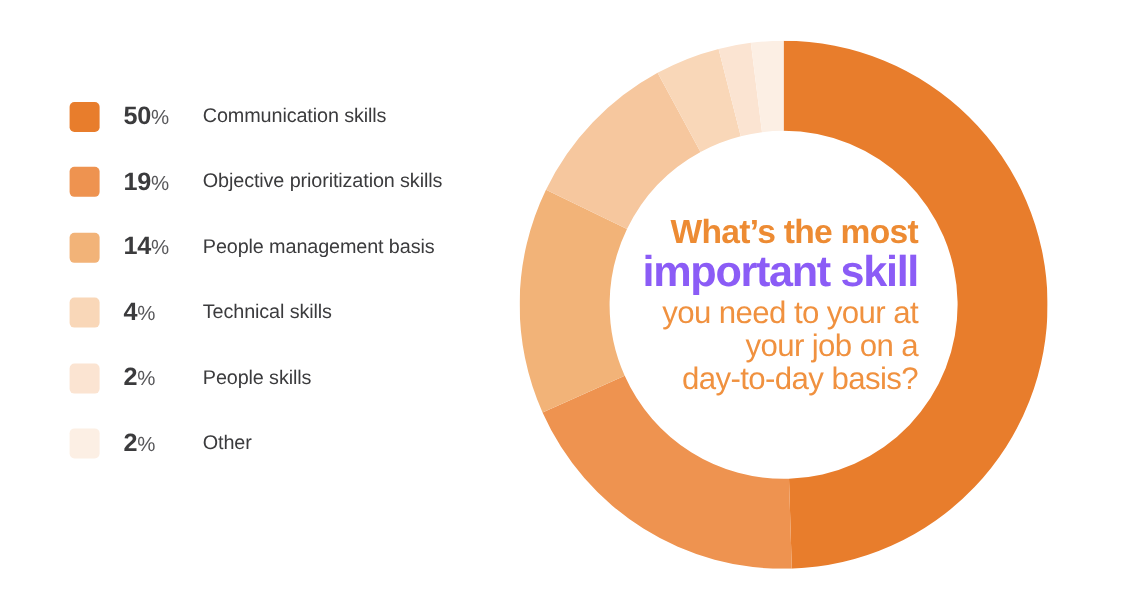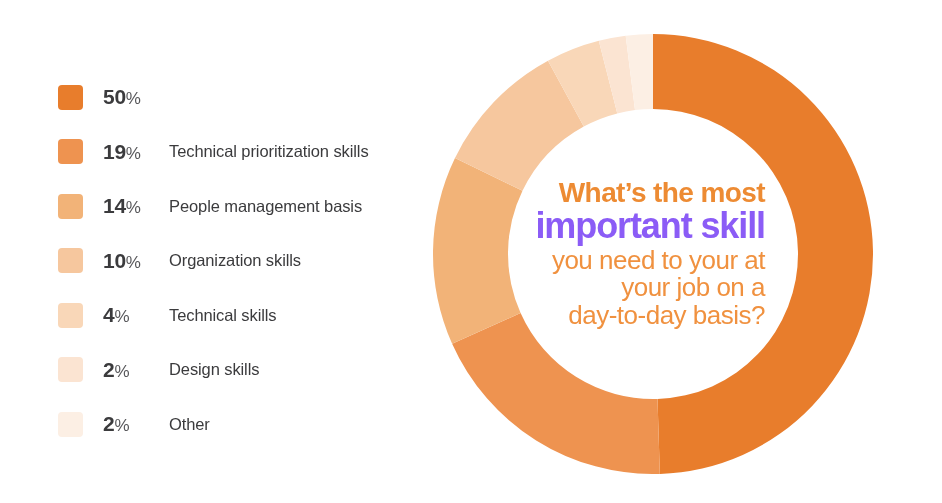--- a/index.html
+++ b/index.html
@@ -111,50 +111,46 @@
 </head>
 <body>
 
 <div id="infographic">
 
   <div id="legend">
 
     <div class="legend-row">
       <span class="legend-swatch" style="background: rgb(232, 125, 44);"></span>
       <span class="legend-pct"><span>50</span><span class="pct-sign">%</span></span>
+      <span class="legend-label">Communication skills</span>
     </div>
 
     <div class="legend-row">
       <span class="legend-swatch" style="background: rgb(238, 147, 80);"></span>
       <span class="legend-pct"><span>19</span><span class="pct-sign">%</span></span>
-      <span class="legend-label">Technical prioritization skills</span>
+      <span class="legend-label">Objective prioritization skills</span>
     </div>
 
     <div class="legend-row">
       <span class="legend-swatch" style="background: rgb(242, 179, 120);"></span>
       <span class="legend-pct"><span>14</span><span class="pct-sign">%</span></span>
       <span class="legend-label">People management basis</span>
     </div>
 
-    <div class="legend-row">
-      <span class="legend-swatch" style="background: rgb(246, 199, 158);"></span>
-      <span class="legend-pct"><span>10</span><span class="pct-sign">%</span></span>
-      <span class="legend-label">Organization skills</span>
-    </div>
 
     <div class="legend-row">
       <span class="legend-swatch" style="background: rgb(249, 215, 184);"></span>
       <span class="legend-pct"><span>4</span><span class="pct-sign">%</span></span>
       <span class="legend-label">Technical skills</span>
     </div>
 
     <div class="legend-row">
       <span class="legend-swatch" style="background: rgb(251, 228, 210);"></span>
       <span class="legend-pct"><span>2</span><span class="pct-sign">%</span></span>
-      <span class="legend-label">Design skills</span>
+      <span class="legend-label">People skills</span>
     </div>
 
     <div class="legend-row">
       <span class="legend-swatch" style="background: rgb(252, 239, 228);"></span>
       <span class="legend-pct"><span>2</span><span class="pct-sign">%</span></span>
       <span class="legend-label">Other</span>
     </div>
 
   </div>
 

